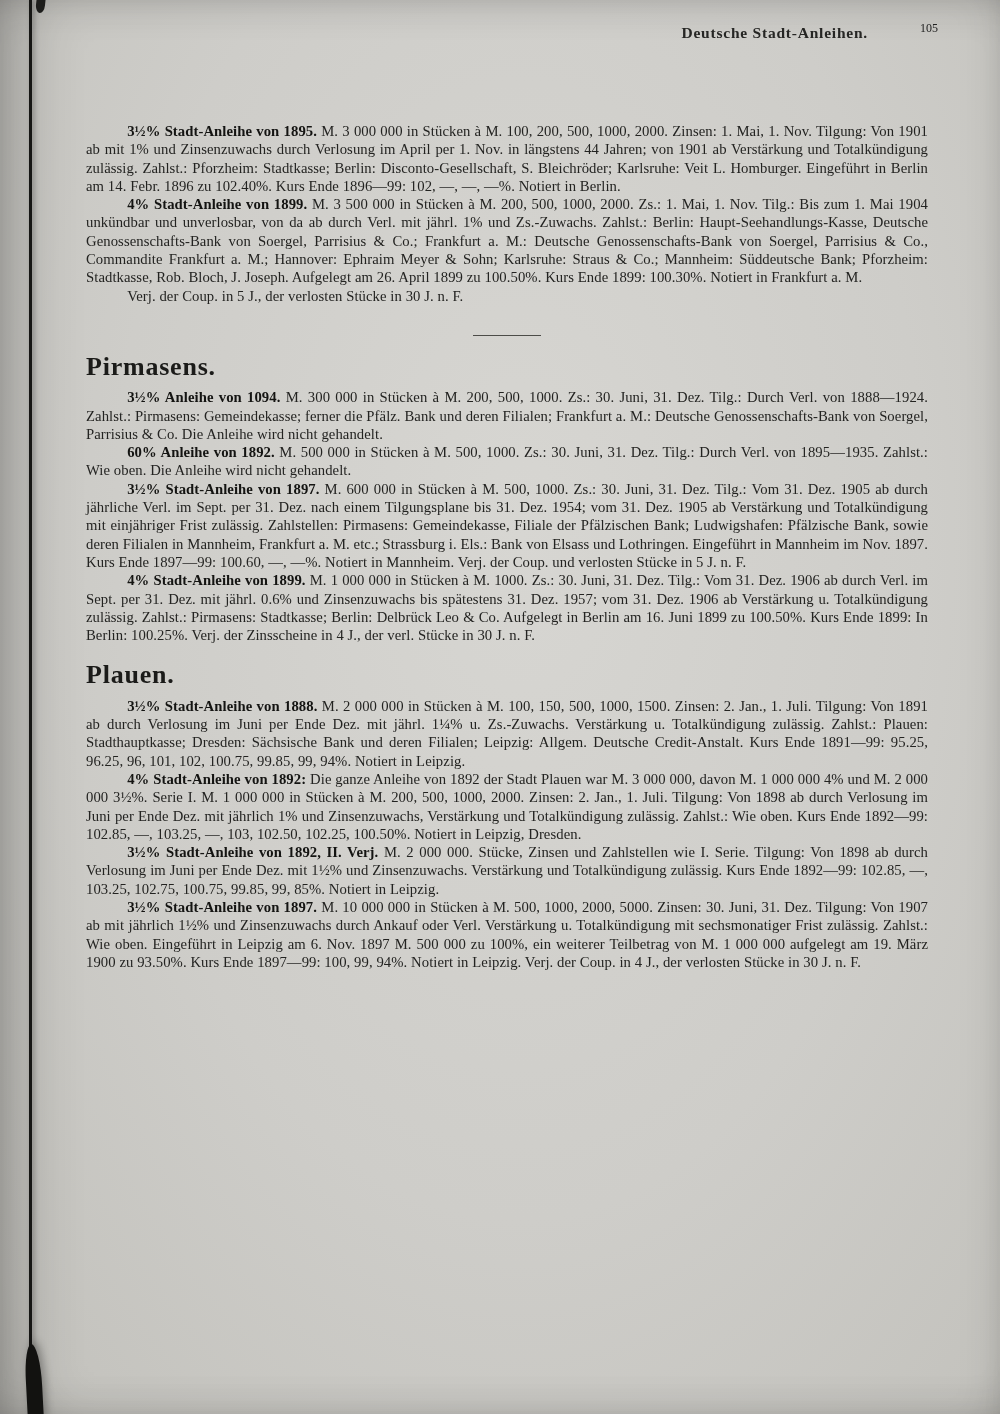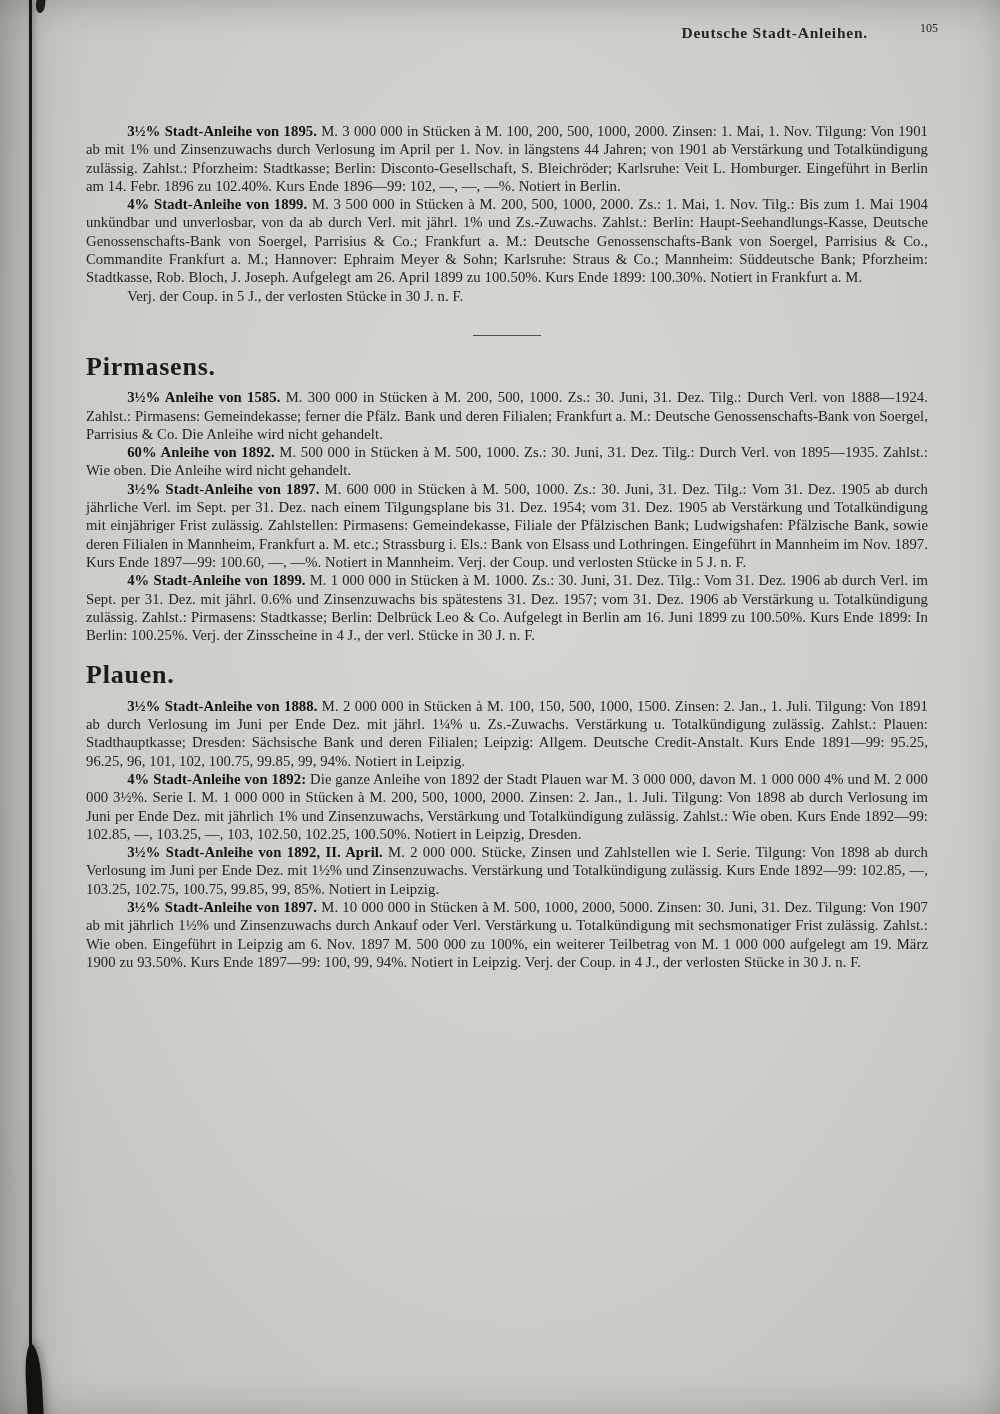--- a/index.html
+++ b/index.html
@@ -83,32 +83,32 @@
     <p class="entry"><span class="lead">3½% Stadt-Anleihe von 1895.</span> <span>M. 3 000 000 in Stücken à M. 100, 200, 500, 1000, 2000. Zinsen: 1. Mai, 1. Nov. Tilgung: Von 1901 ab mit 1% und Zinsenzuwachs durch Verlosung im April per 1. Nov. in längstens 44 Jahren; von 1901 ab Verstärkung und Totalkündigung zulässig. Zahlst.: Pforzheim: Stadtkasse; Berlin: Disconto-Gesellschaft, S. Bleichröder; Karlsruhe: Veit L. Homburger. Eingeführt in Berlin am 14. Febr. 1896 zu 102.40%. Kurs Ende 1896—99: 102, —, —, —%. Notiert in Berlin.</span></p>
 
     <p class="entry"><span class="lead">4% Stadt-Anleihe von 1899.</span> <span>M. 3 500 000 in Stücken à M. 200, 500, 1000, 2000. Zs.: 1. Mai, 1. Nov. Tilg.: Bis zum 1. Mai 1904 unkündbar und unverlosbar, von da ab durch Verl. mit jährl. 1% und Zs.-Zuwachs. Zahlst.: Berlin: Haupt-Seehandlungs-Kasse, Deutsche Genossenschafts-Bank von Soergel, Parrisius &amp; Co.; Frankfurt a. M.: Deutsche Genossenschafts-Bank von Soergel, Parrisius &amp; Co., Commandite Frankfurt a. M.; Hannover: Ephraim Meyer &amp; Sohn; Karlsruhe: Straus &amp; Co.; Mannheim: Süddeutsche Bank; Pforzheim: Stadtkasse, Rob. Bloch, J. Joseph. Aufgelegt am 26. April 1899 zu 100.50%. Kurs Ende 1899: 100.30%. Notiert in Frankfurt a. M.</span></p>
 
     <p class="entry"><span>Verj. der Coup. in 5 J., der verlosten Stücke in 30 J. n. F.</span></p>
 
     <div class="rule-divider"></div>
 
     <h2 class="city-heading">Pirmasens.</h2>
 
-    <p class="entry"><span class="lead">3½% Anleihe von 1585.</span> <span>M. 300 000 in Stücken à M. 200, 500, 1000. Zs.: 30. Juni, 31. Dez. Tilg.: Durch Verl. von 1888—1924. Zahlst.: Pirmasens: Gemeindekasse; ferner die Pfälz. Bank und deren Filialen; Frankfurt a. M.: Deutsche Genossenschafts-Bank von Soergel, Parrisius &amp; Co. Die Anleihe wird nicht gehandelt.</span></p>
+    <p class="entry"><span class="lead">3½% Anleihe von 1094.</span> <span>M. 300 000 in Stücken à M. 200, 500, 1000. Zs.: 30. Juni, 31. Dez. Tilg.: Durch Verl. von 1888—1924. Zahlst.: Pirmasens: Gemeindekasse; ferner die Pfälz. Bank und deren Filialen; Frankfurt a. M.: Deutsche Genossenschafts-Bank von Soergel, Parrisius &amp; Co. Die Anleihe wird nicht gehandelt.</span></p>
 
     <p class="entry"><span class="lead">60% Anleihe von 1892.</span> <span>M. 500 000 in Stücken à M. 500, 1000. Zs.: 30. Juni, 31. Dez. Tilg.: Durch Verl. von 1895—1935. Zahlst.: Wie oben. Die Anleihe wird nicht gehandelt.</span></p>
 
     <p class="entry"><span class="lead">3½% Stadt-Anleihe von 1897.</span> <span>M. 600 000 in Stücken à M. 500, 1000. Zs.: 30. Juni, 31. Dez. Tilg.: Vom 31. Dez. 1905 ab durch jährliche Verl. im Sept. per 31. Dez. nach einem Tilgungsplane bis 31. Dez. 1954; vom 31. Dez. 1905 ab Verstärkung und Totalkündigung mit einjähriger Frist zulässig. Zahlstellen: Pirmasens: Gemeindekasse, Filiale der Pfälzischen Bank; Ludwigshafen: Pfälzische Bank, sowie deren Filialen in Mannheim, Frankfurt a. M. etc.; Strassburg i. Els.: Bank von Elsass und Lothringen. Eingeführt in Mannheim im Nov. 1897. Kurs Ende 1897—99: 100.60, —, —%. Notiert in Mannheim. Verj. der Coup. und verlosten Stücke in 5 J. n. F.</span></p>
 
     <p class="entry"><span class="lead">4% Stadt-Anleihe von 1899.</span> <span>M. 1 000 000 in Stücken à M. 1000. Zs.: 30. Juni, 31. Dez. Tilg.: Vom 31. Dez. 1906 ab durch Verl. im Sept. per 31. Dez. mit jährl. 0.6% und Zinsenzuwachs bis spätestens 31. Dez. 1957; vom 31. Dez. 1906 ab Verstärkung u. Totalkündigung zulässig. Zahlst.: Pirmasens: Stadtkasse; Berlin: Delbrück Leo &amp; Co. Aufgelegt in Berlin am 16. Juni 1899 zu 100.50%. Kurs Ende 1899: In Berlin: 100.25%. Verj. der Zinsscheine in 4 J., der verl. Stücke in 30 J. n. F.</span></p>
 
     <h2 class="city-heading">Plauen.</h2>
 
     <p class="entry"><span class="lead">3½% Stadt-Anleihe von 1888.</span> <span>M. 2 000 000 in Stücken à M. 100, 150, 500, 1000, 1500. Zinsen: 2. Jan., 1. Juli. Tilgung: Von 1891 ab durch Verlosung im Juni per Ende Dez. mit jährl. 1¼% u. Zs.-Zuwachs. Verstärkung u. Totalkündigung zulässig. Zahlst.: Plauen: Stadthauptkasse; Dresden: Sächsische Bank und deren Filialen; Leipzig: Allgem. Deutsche Credit-Anstalt. Kurs Ende 1891—99: 95.25, 96.25, 96, 101, 102, 100.75, 99.85, 99, 94%. Notiert in Leipzig.</span></p>
 
     <p class="entry"><span class="lead">4% Stadt-Anleihe von 1892:</span> <span>Die ganze Anleihe von 1892 der Stadt Plauen war M. 3 000 000, davon M. 1 000 000 4% und M. 2 000 000 3½%. Serie I. M. 1 000 000 in Stücken à M. 200, 500, 1000, 2000. Zinsen: 2. Jan., 1. Juli. Tilgung: Von 1898 ab durch Verlosung im Juni per Ende Dez. mit jährlich 1% und Zinsenzuwachs, Verstärkung und Totalkündigung zulässig. Zahlst.: Wie oben. Kurs Ende 1892—99: 102.85, —, 103.25, —, 103, 102.50, 102.25, 100.50%. Notiert in Leipzig, Dresden.</span></p>
 
-    <p class="entry"><span class="lead">3½% Stadt-Anleihe von 1892, II. April.</span> <span>M. 2 000 000. Stücke, Zinsen und Zahlstellen wie I. Serie. Tilgung: Von 1898 ab durch Verlosung im Juni per Ende Dez. mit 1½% und Zinsenzuwachs. Verstärkung und Totalkündigung zulässig. Kurs Ende 1892—99: 102.85, —, 103.25, 102.75, 100.75, 99.85, 99, 85%. Notiert in Leipzig.</span></p>
+    <p class="entry"><span class="lead">3½% Stadt-Anleihe von 1892, II. Verj.</span> <span>M. 2 000 000. Stücke, Zinsen und Zahlstellen wie I. Serie. Tilgung: Von 1898 ab durch Verlosung im Juni per Ende Dez. mit 1½% und Zinsenzuwachs. Verstärkung und Totalkündigung zulässig. Kurs Ende 1892—99: 102.85, —, 103.25, 102.75, 100.75, 99.85, 99, 85%. Notiert in Leipzig.</span></p>
 
     <p class="entry"><span class="lead">3½% Stadt-Anleihe von 1897.</span> <span>M. 10 000 000 in Stücken à M. 500, 1000, 2000, 5000. Zinsen: 30. Juni, 31. Dez. Tilgung: Von 1907 ab mit jährlich 1½% und Zinsenzuwachs durch Ankauf oder Verl. Verstärkung u. Totalkündigung mit sechsmonatiger Frist zulässig. Zahlst.: Wie oben. Eingeführt in Leipzig am 6. Nov. 1897 M. 500 000 zu 100%, ein weiterer Teilbetrag von M. 1 000 000 aufgelegt am 19. März 1900 zu 93.50%. Kurs Ende 1897—99: 100, 99, 94%. Notiert in Leipzig. Verj. der Coup. in 4 J., der verlosten Stücke in 30 J. n. F.</span></p>
 
   </div>
 </div>
 
 </body></html>

